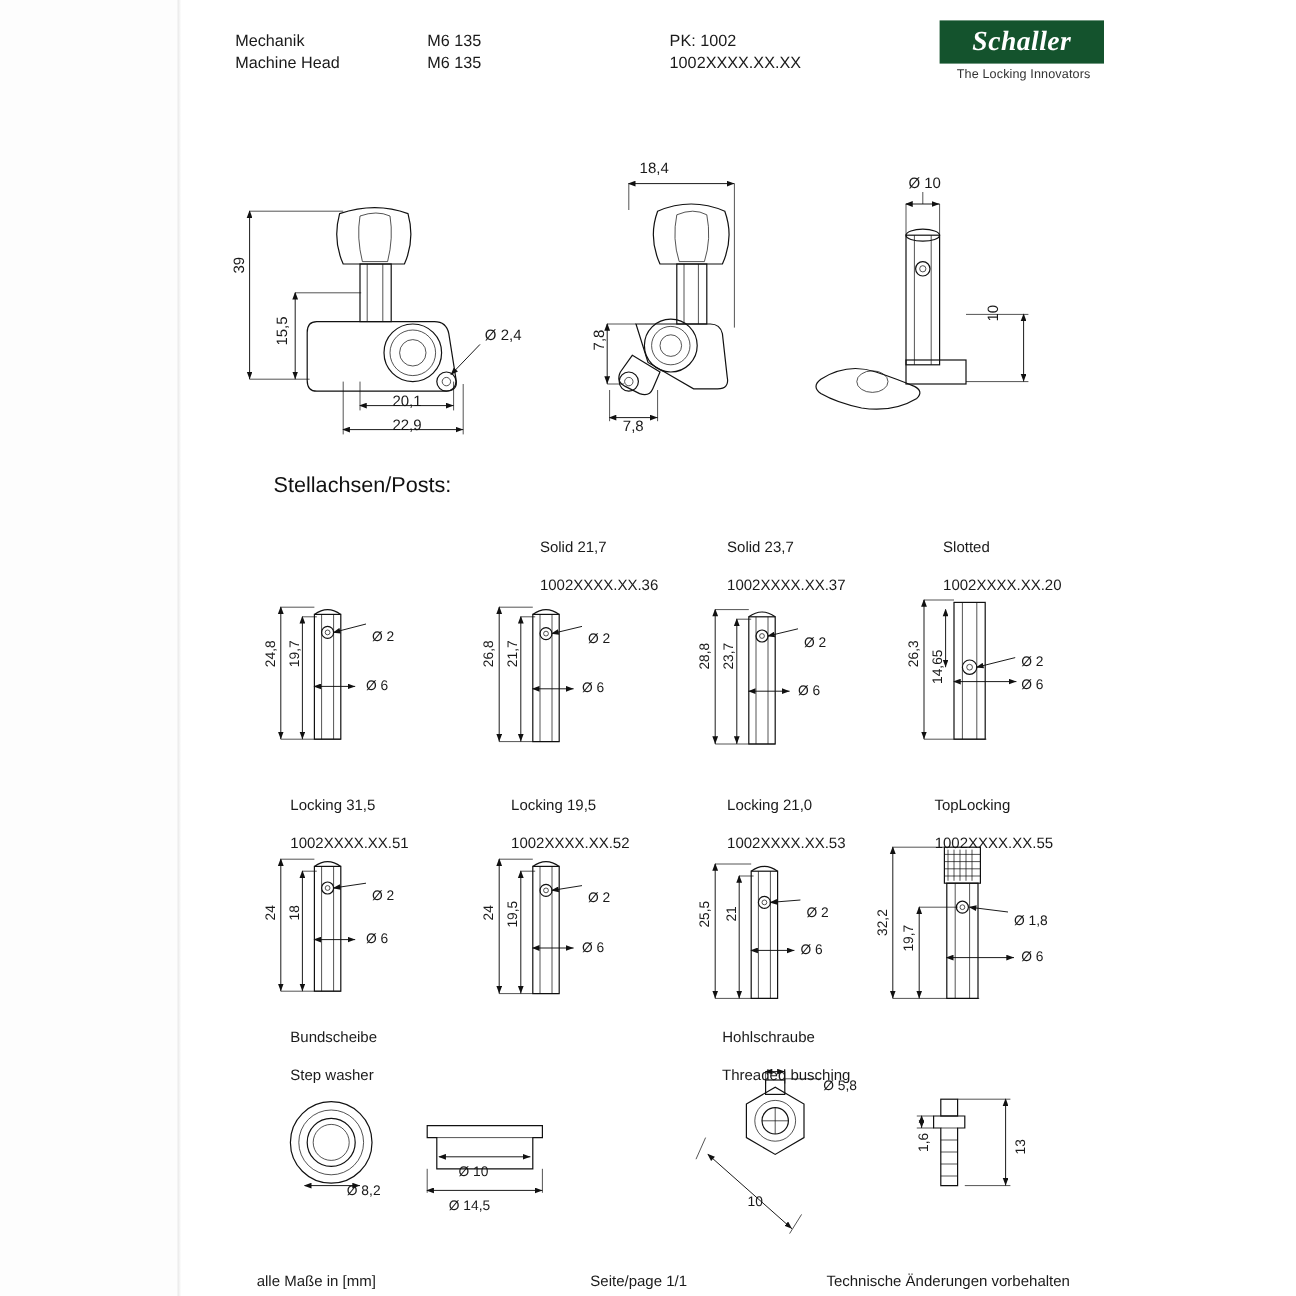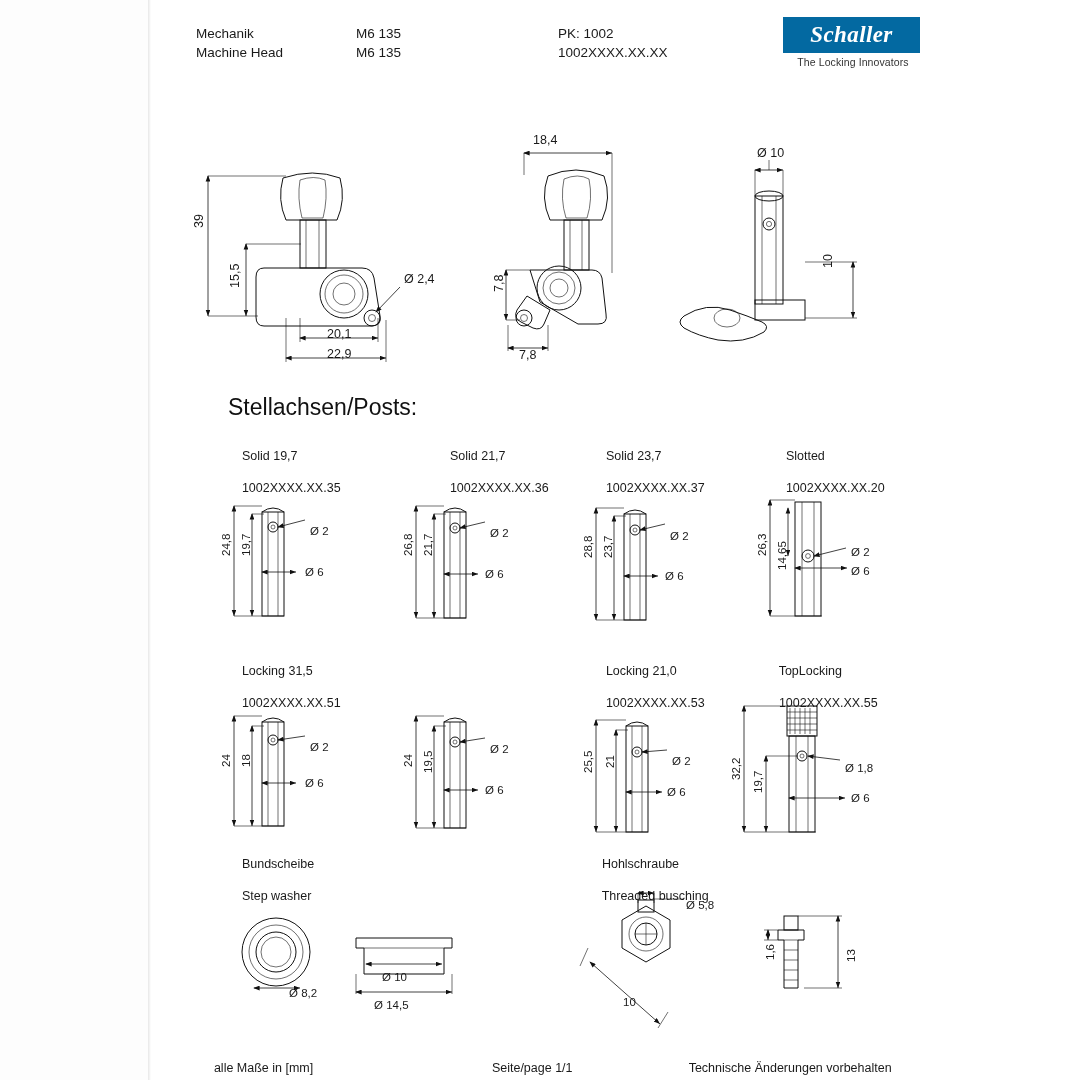--- a/index.html
+++ b/index.html
@@ -18,33 +18,33 @@
   .edge-left { position:absolute; left:0; top:0; width:150px; height:1080px; background:#fdfdfd; }
   .edge-shadow { position:absolute; left:148px; top:0; width:3px; height:1080px;
     background:linear-gradient(to right,#e7e7e7,#ffffff); }
 
   
   .hdr { position:absolute; left:196px; top:24px; font-size:13.5px; line-height:19px; }
   .hdr .col1 { position:absolute; left:0; top:0; width:160px; }
   .hdr .col2 { position:absolute; left:160px; top:0; width:150px; }
   .hdr .col3 { position:absolute; left:362px; top:0; width:220px; }
   .logo-wrap { position:absolute; left:783px; top:17px; width:140px; }
-  .logo-box { width:137px; height:36px; background:#0369a1; position:relative; }
+  .logo-box { width:137px; height:36px; background:#14532d; position:relative; }
   .logo-text {
     position:absolute; left:0; top:0; width:137px; height:36px;
     color:#fff; font-family:"Liberation Serif", serif; font-style:italic;
     font-size:23px; font-weight:bold; letter-spacing:.4px;
     display:flex; align-items:center; justify-content:center;
   }
   .logo-sub { font-size:10.5px; color:#333; text-align:center; margin-top:3px; letter-spacing:.1px; }
 
   
   .lbl { position:absolute; font-size:12.5px; color:#1a1a1a; white-space:pre; }
   .lbl.sm { font-size:11.5px; }
-  .sec-title { position:absolute; font-size:23px; color:#111; }
+  .sec-title { position:absolute; font-size:18px; color:#111; }
   .cap { position:absolute; font-size:12.5px; line-height:16px; white-space:pre; }
   .foot { position:absolute; font-size:12.5px; line-height:16px; white-space:pre; }
 
   svg { position:absolute; left:0; top:0; width:1080px; height:1080px; pointer-events:none; }
   .ln { stroke:#111; stroke-width:1; fill:none; }
   .dim { stroke:#111; stroke-width:.8; fill:none; }
   .thin { stroke:#111; stroke-width:.6; fill:none; }
 </style>
 </head>
 <body>
@@ -70,40 +70,40 @@
 
   <div class="logo-wrap">
     <div class="logo-box">
       <div class="logo-text">Schaller</div>
     </div>
     <div class="logo-sub">The Locking Innovators</div>
   </div>
 
   <div class="sec-title" style="left:228px; top:394px;">Stellachsen/Posts:</div>
 
-  <div class="cap" style="left:228px; top:432px;">
-    <span>Solid 19,7</span><br>
-    <span>1002XXXX.XX.35</span>
-  </div>
   <div class="cap" style="left:436px; top:432px;">
     <span>Solid 21,7</span><br>
     <span>1002XXXX.XX.36</span>
   </div>
   <div class="cap" style="left:592px; top:432px;">
     <span>Solid 23,7</span><br>
     <span>1002XXXX.XX.37</span>
   </div>
   <div class="cap" style="left:772px; top:432px;">
     <span>Slotted</span><br>
     <span>1002XXXX.XX.20</span>
   </div>
 
   <div class="cap" style="left:228px; top:647px;">
     <span>Locking 31,5</span><br>
     <span>1002XXXX.XX.51</span>
+  </div>
+  <div class="cap" style="left:412px; top:647px;">
+    <span>Locking 19,5</span><br>
+    <span>1002XXXX.XX.52</span>
   </div>
   <div class="cap" style="left:592px; top:647px;">
     <span>Locking 21,0</span><br>
     <span>1002XXXX.XX.53</span>
   </div>
   <div class="cap" style="left:765px; top:647px;">
     <span>TopLocking</span><br>
     <span>1002XXXX.XX.55</span>
   </div>
 

